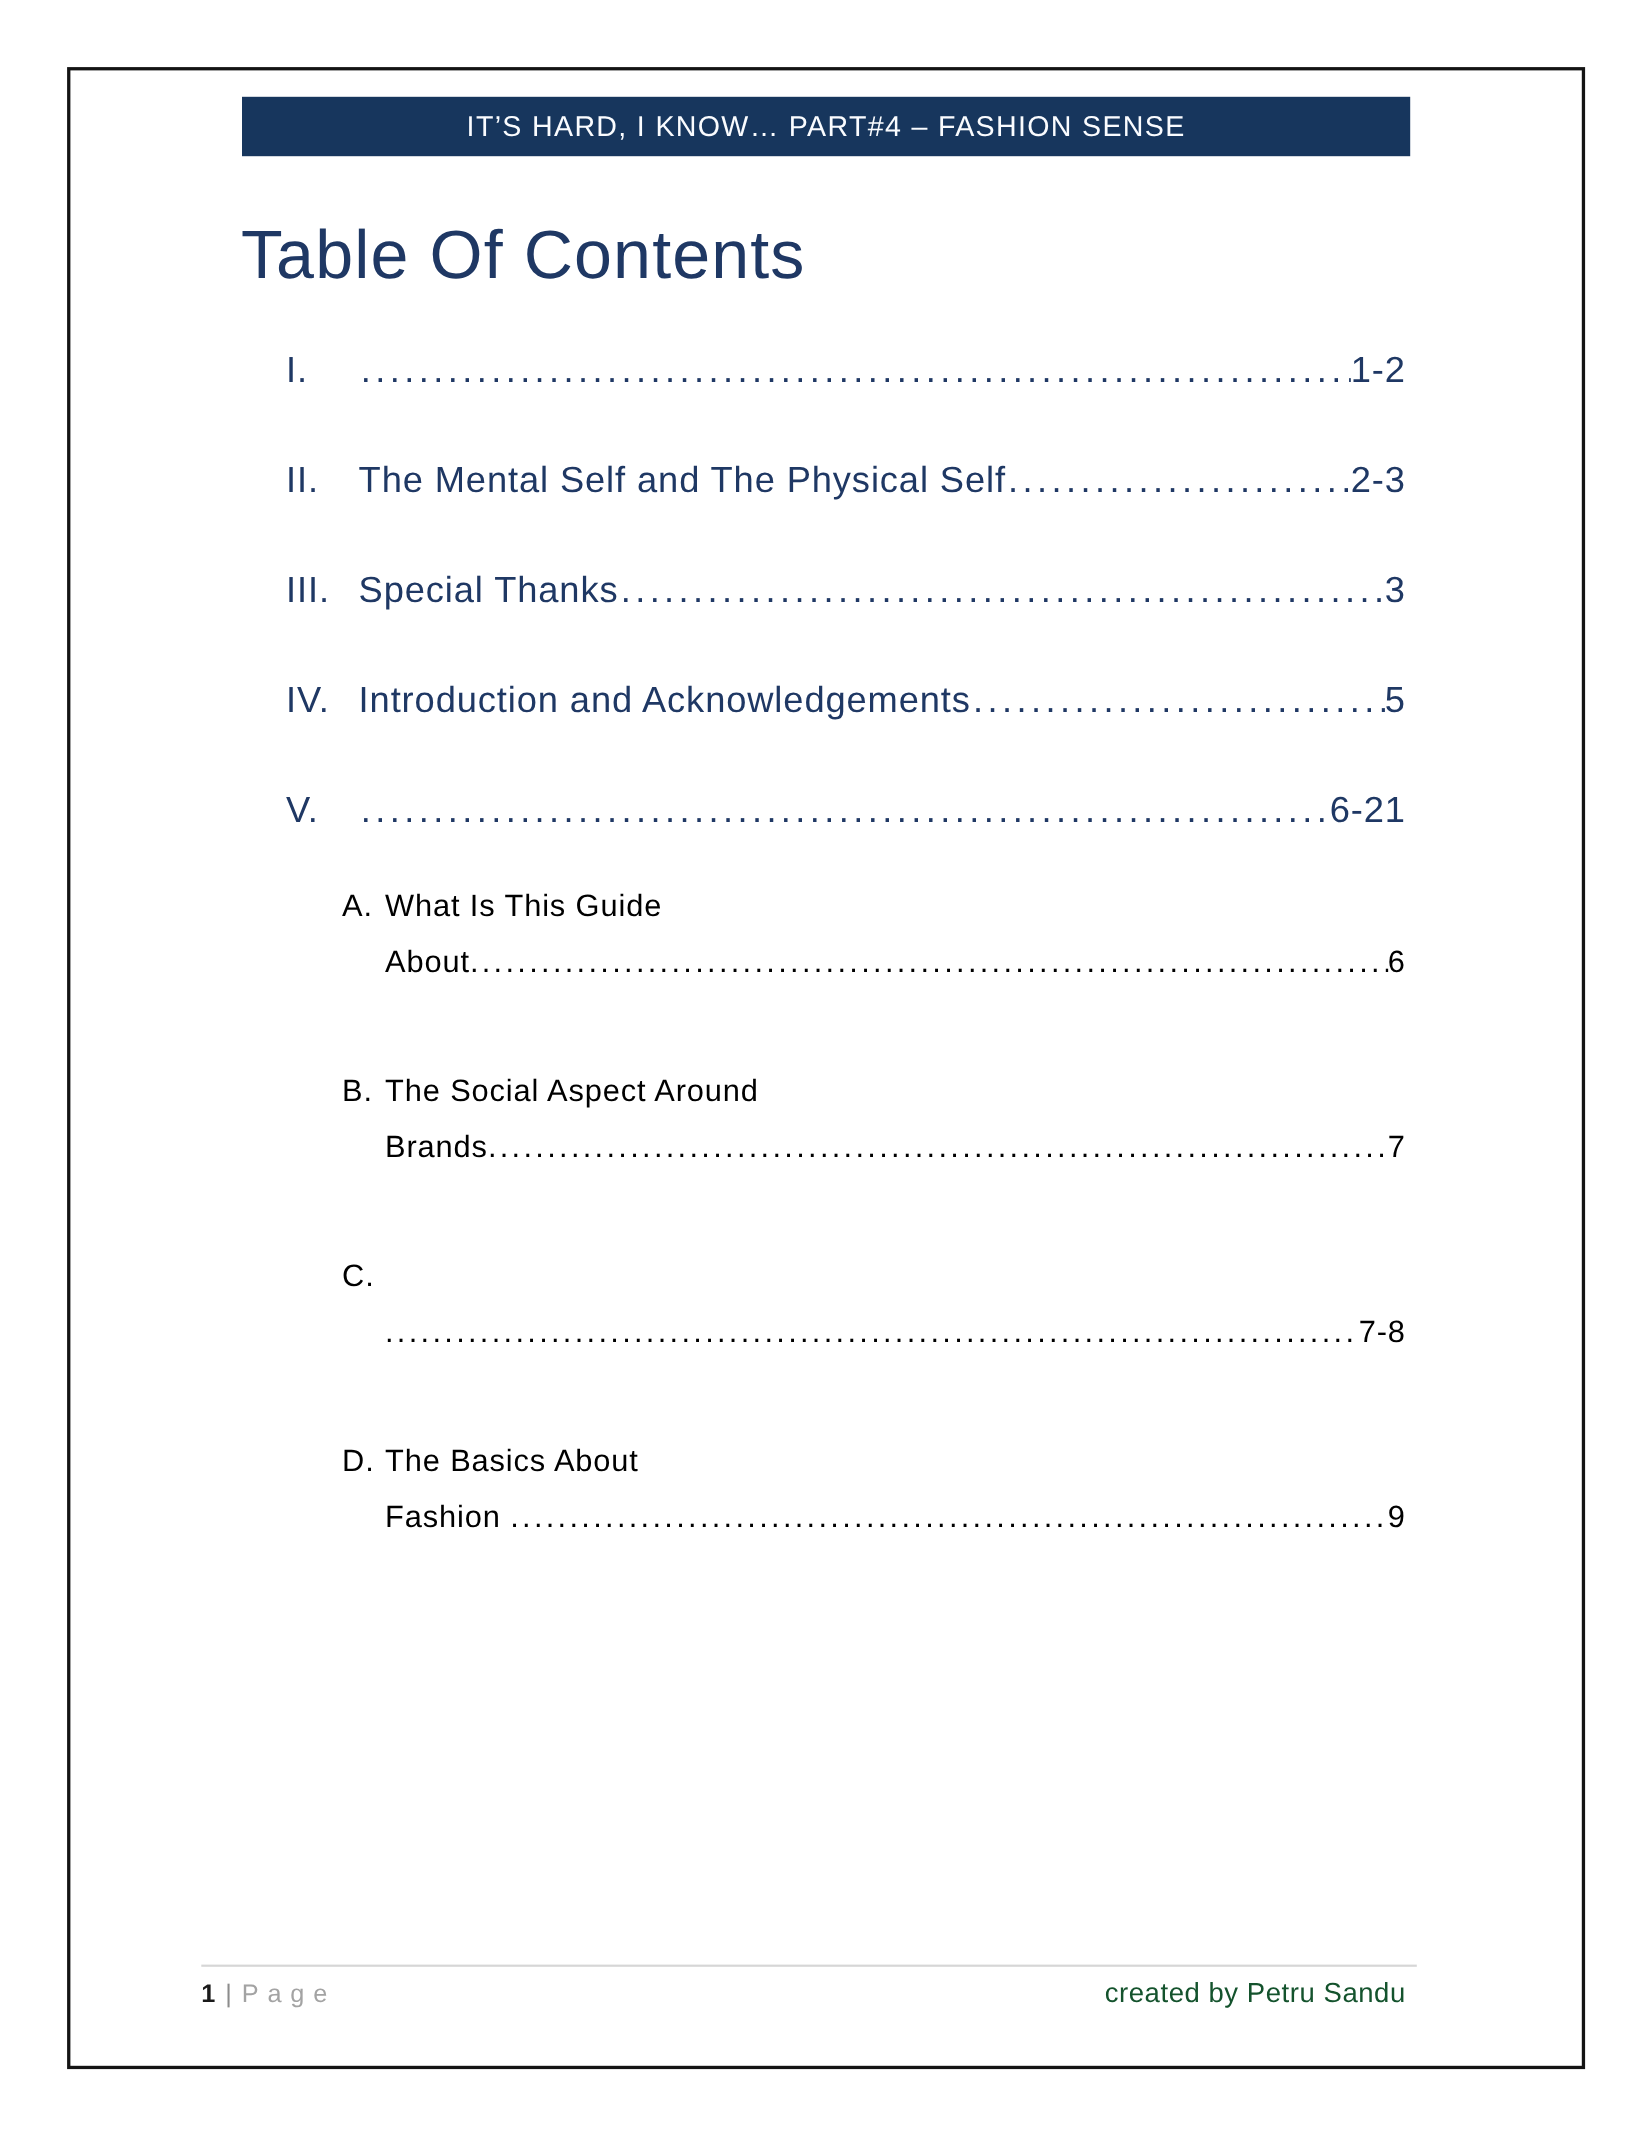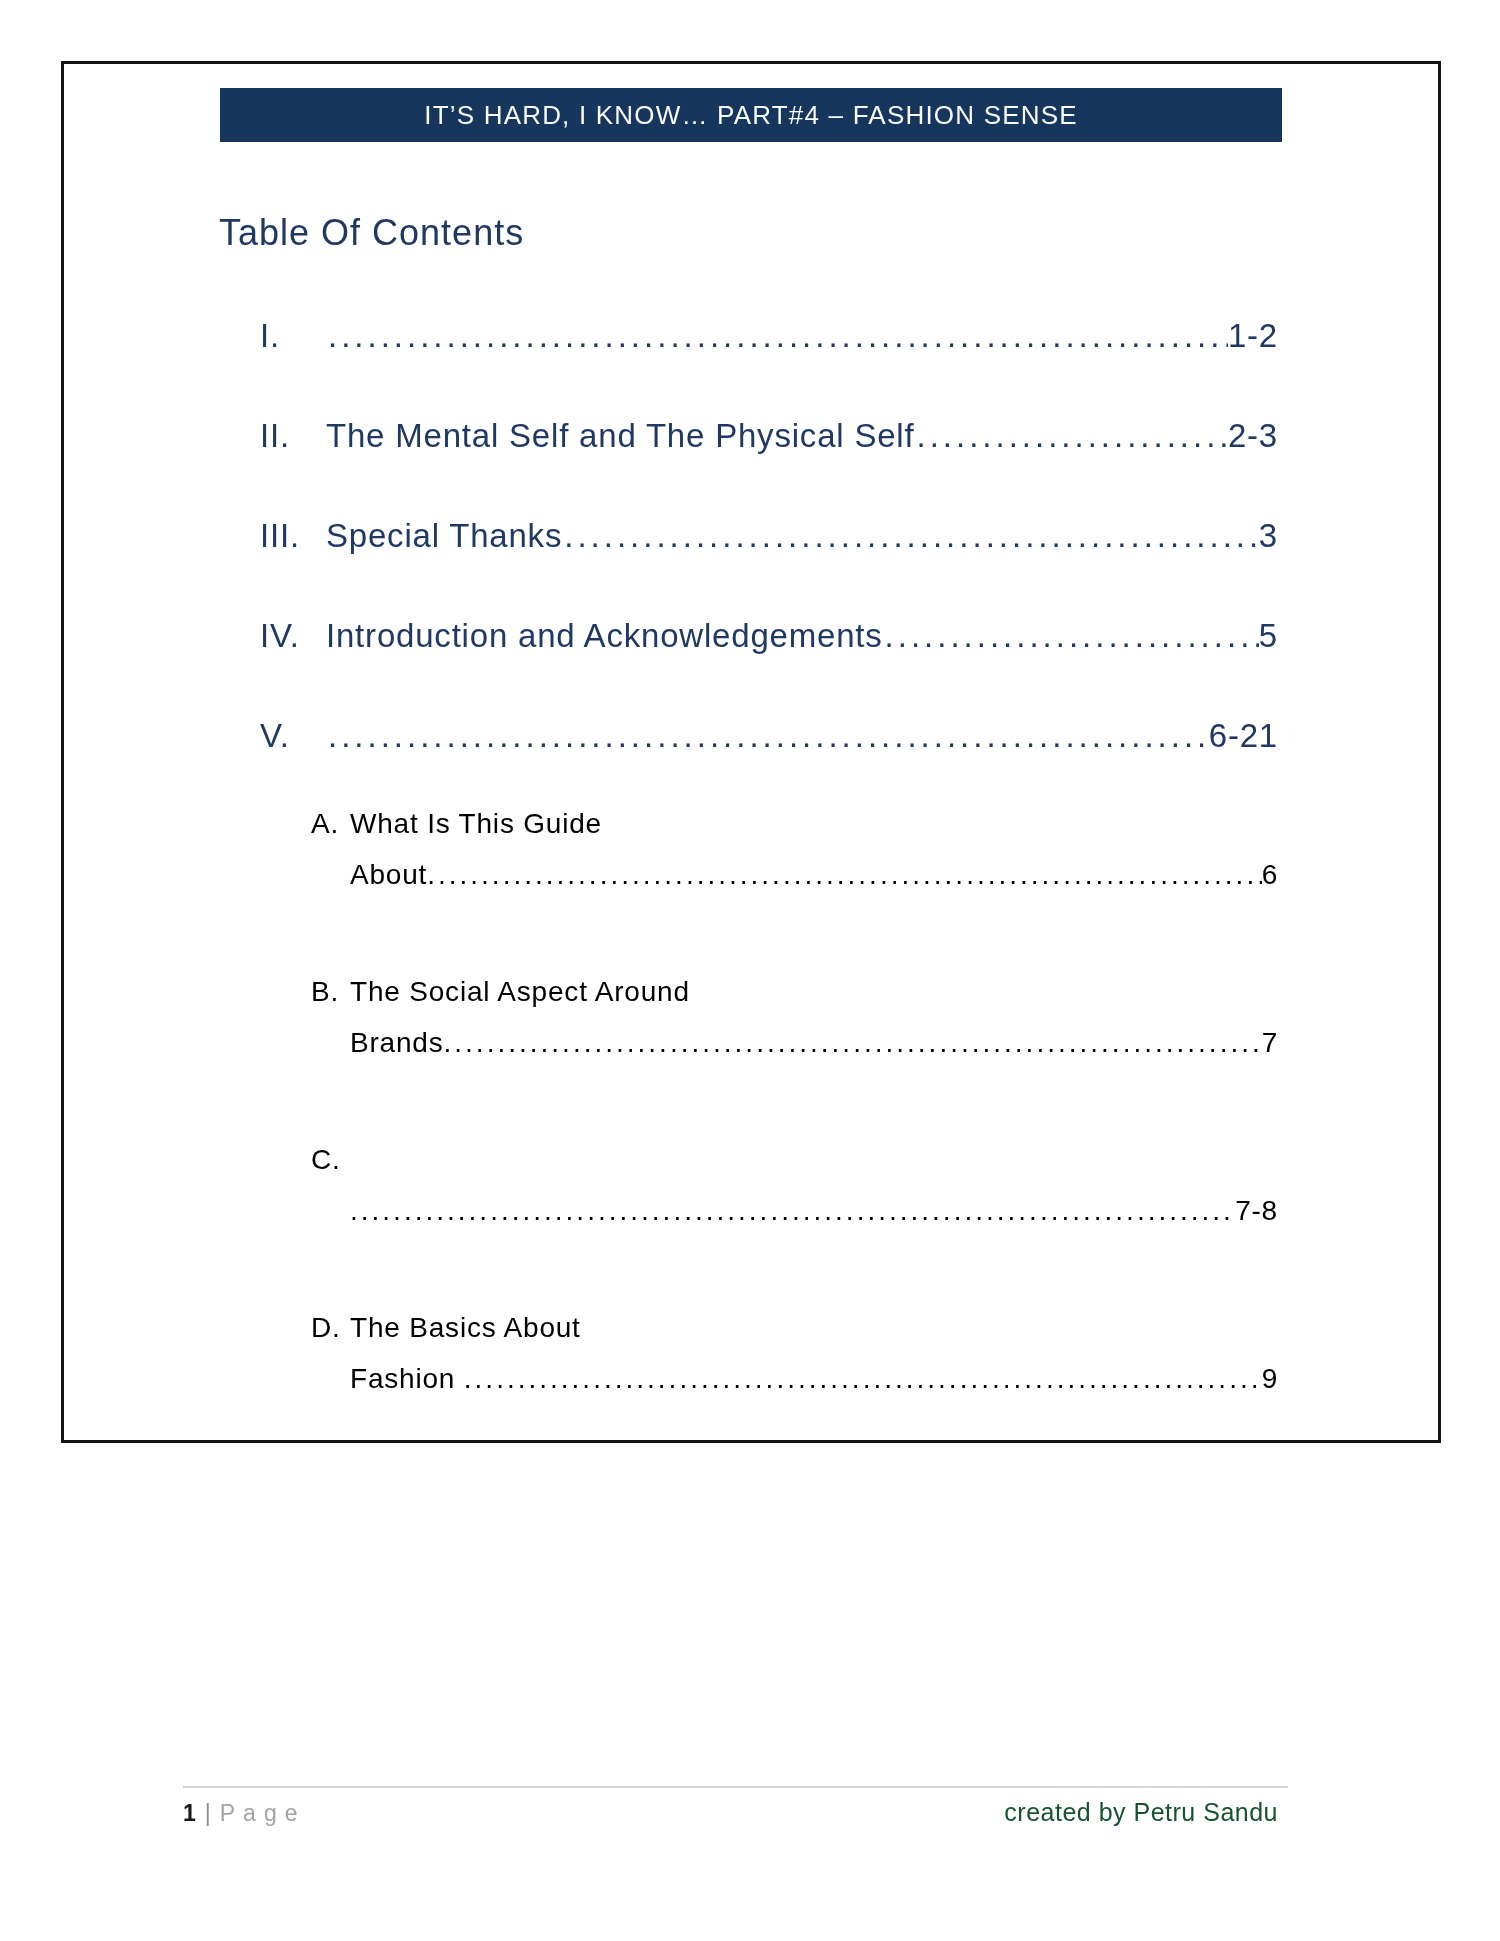--- a/index.html
+++ b/index.html
@@ -5,41 +5,41 @@
   * { box-sizing: border-box; margin: 0; padding: 0; }
   html, body { background: #ffffff; }
   body {
     width: 1500px; height: 1941px;
     position: relative;
     font-family: "Liberation Sans", sans-serif;
   }
   .page {
     position: absolute;
     left: 61px; top: 61px;
-    width: 1380px; height: 1382px;
+    width: 1380px; height: 1820px;
     background: #ffffff;
     border: 3px solid #141414;
   }
   .header-bar {
     position: absolute;
     left: 156px; top: 24px;
     width: 1062px; height: 54px;
     background: #17365d;
     color: #fafcff;
     font-size: 26px;
     letter-spacing: 1.2px;
     text-align: center;
     line-height: 54px;
     white-space: nowrap;
   }
   .doc-title {
     position: absolute;
     left: 155px; top: 140px;
     color: #1f3864;
-    font-size: 36px;
+    font-size: 62px;
     letter-spacing: 1px;
     line-height: 58px;
     white-space: nowrap;
   }
   .toc-main {
     position: absolute;
     left: 196px; top: 252px; right: 160px;
     color: #1f3864;
     font-size: 33px;
     letter-spacing: 0.8px;

